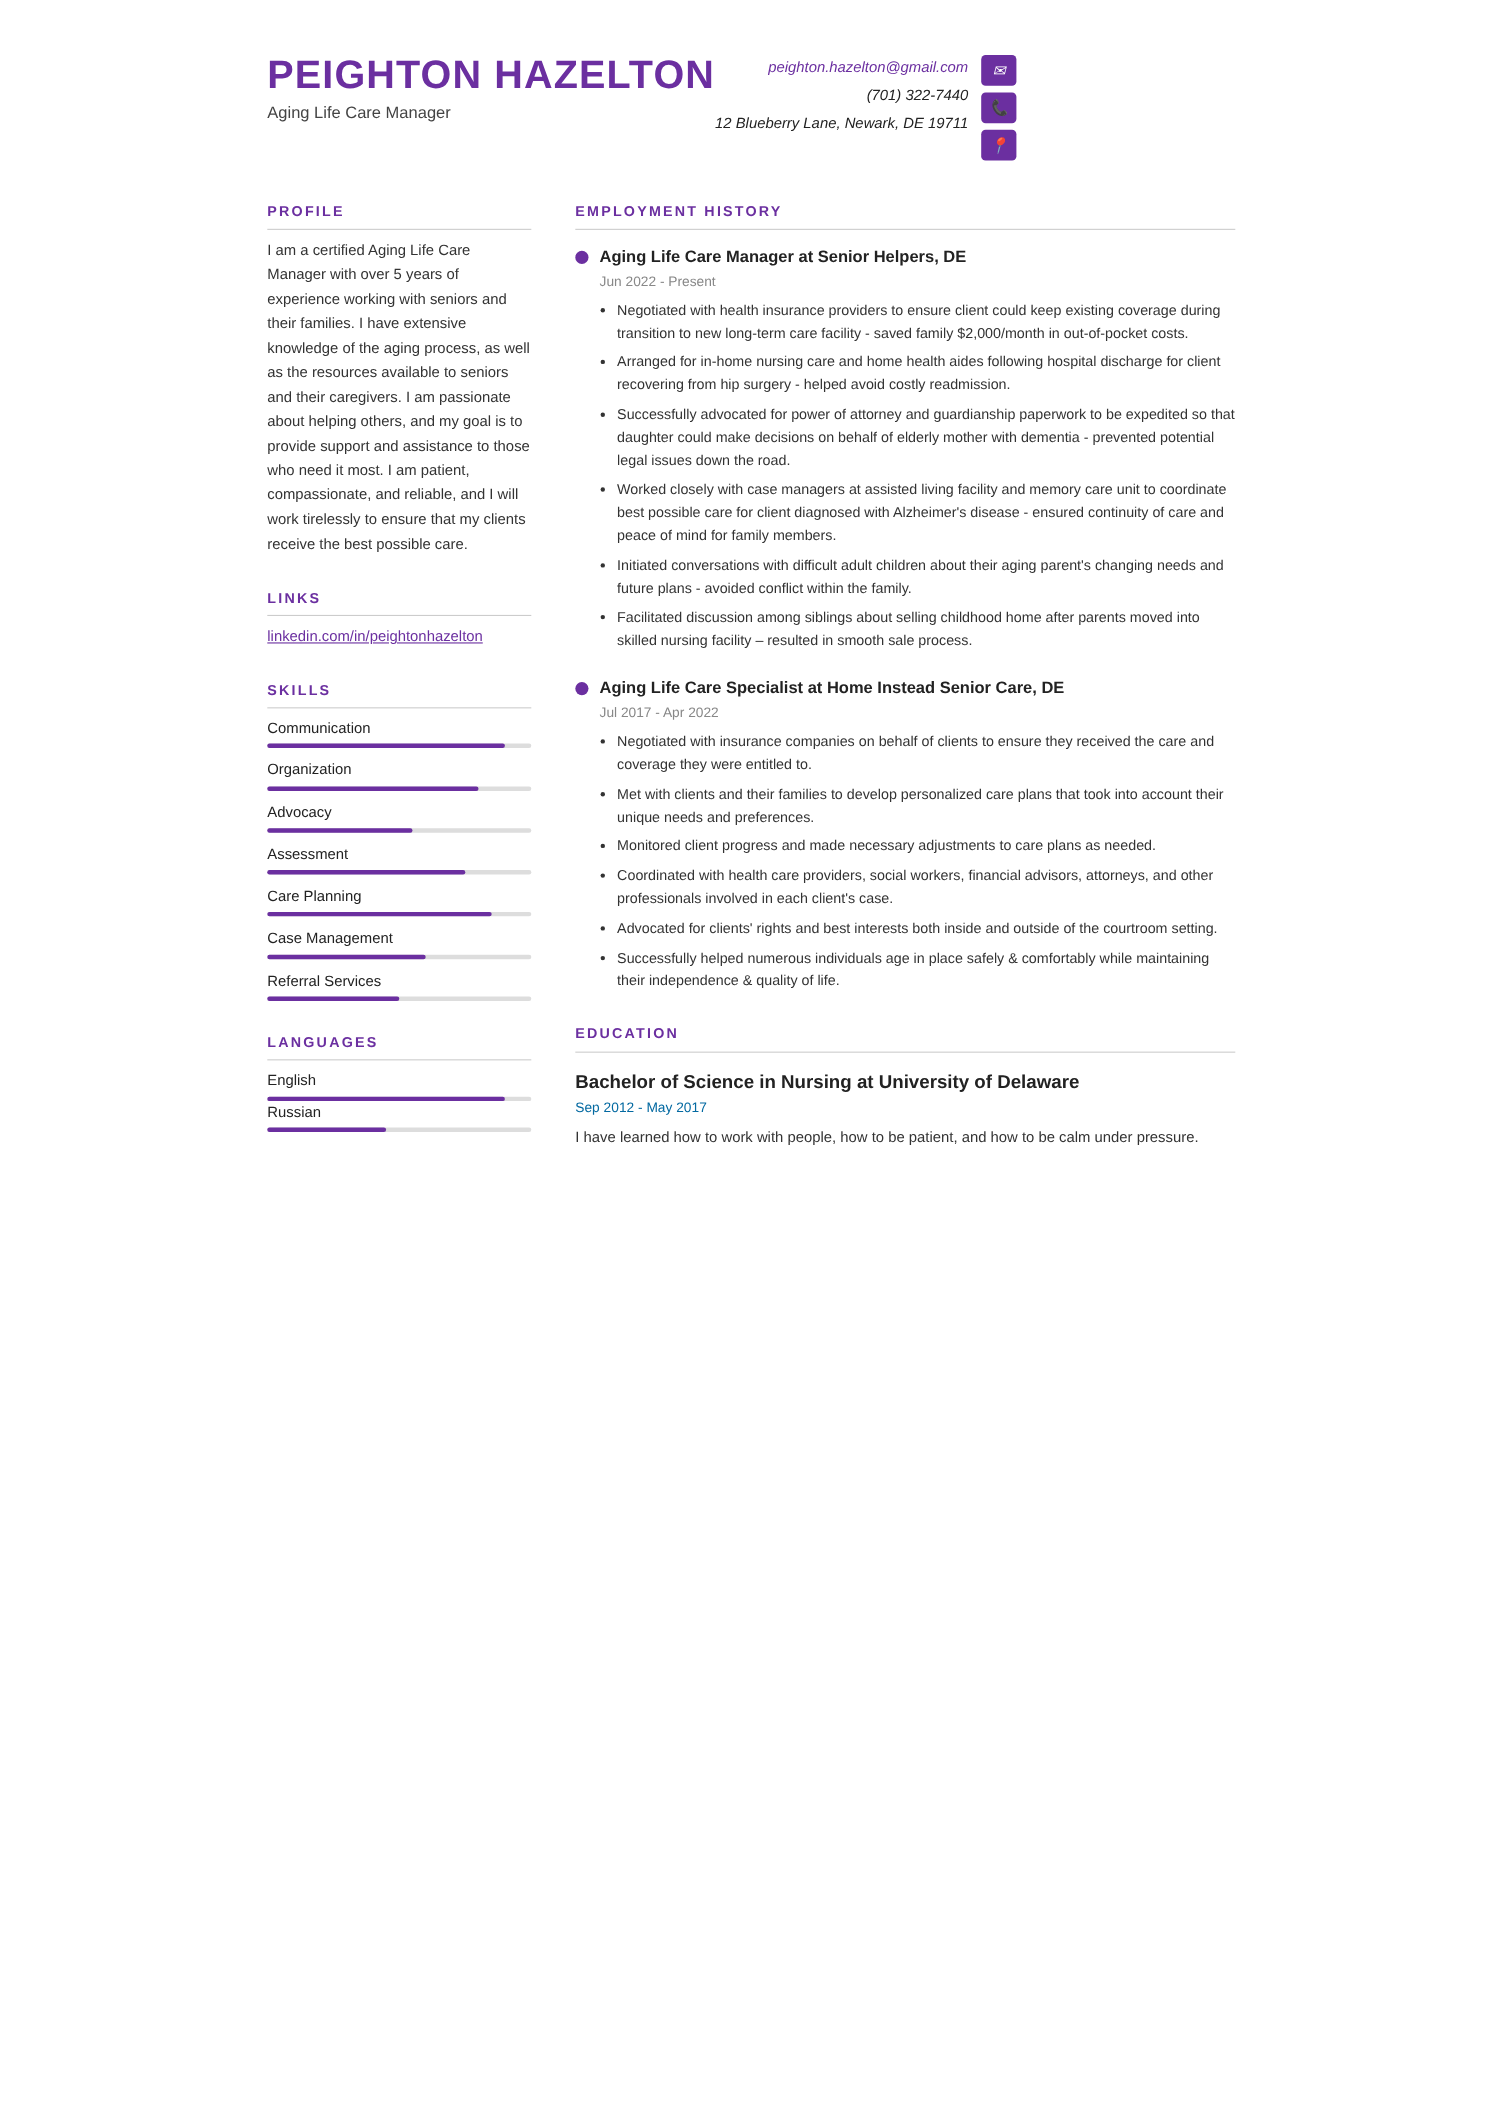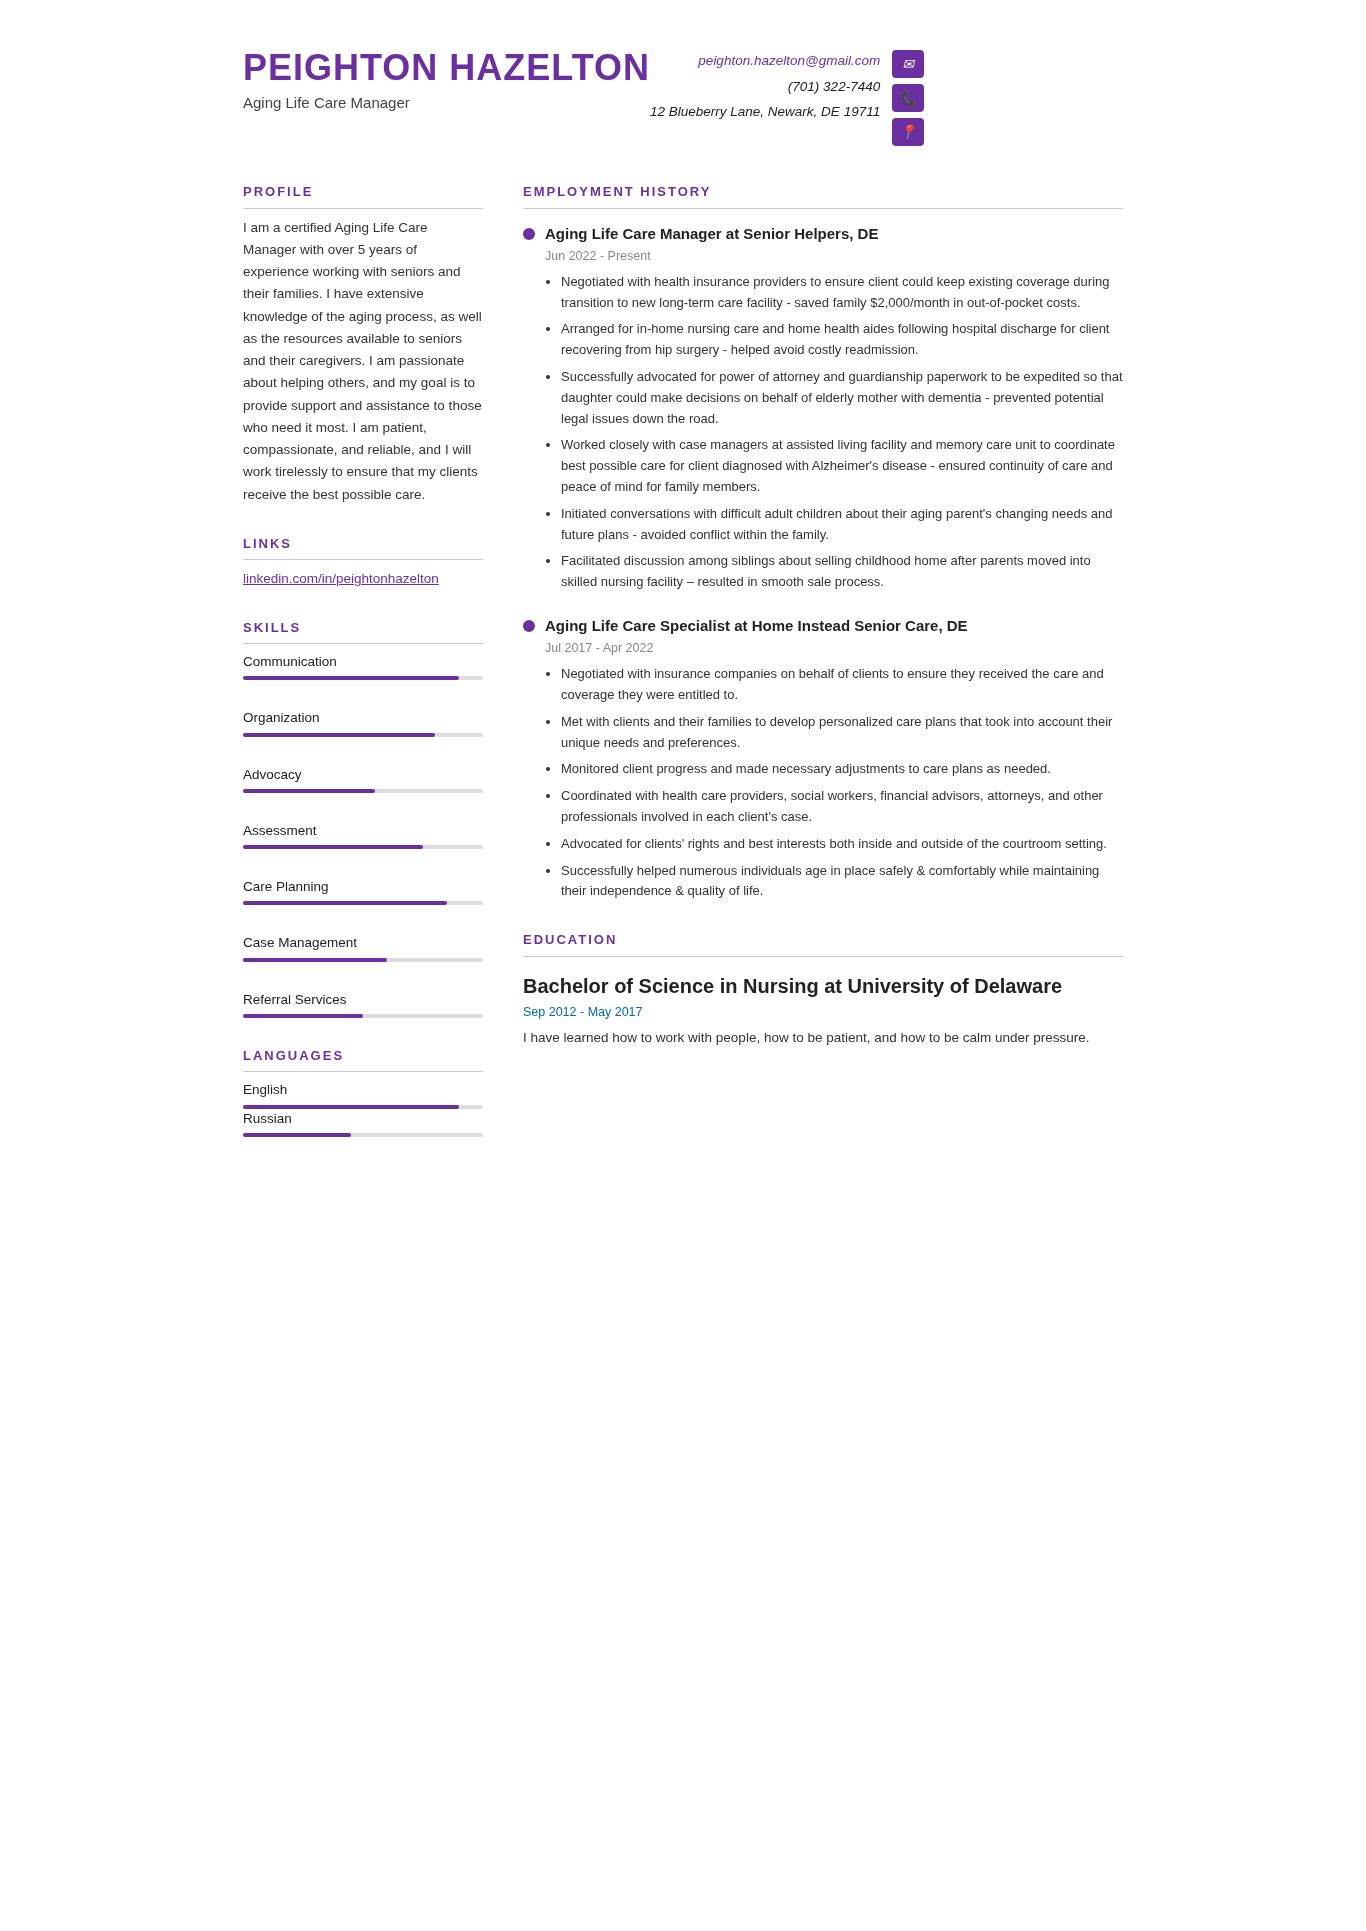--- a/index.html
+++ b/index.html
@@ -105,21 +105,21 @@
       line-height: 1.65;
     }
     
     .link-item a {
       color: #6B2FA0;
       font-size: 13.5px;
       text-decoration: underline;
     }
     
     .skill-item {
-      margin-bottom: 28px;
+      margin-bottom: 10px;
     }
     .skill-name {
       font-size: 13.5px;
       color: #222;
       margin-bottom: 4px;
     }
     .skill-bar-bg {
       height: 4px;
       background: #ddd;
       border-radius: 2px;
@@ -169,21 +169,21 @@
       padding-left: 16px;
     }
     .job-bullets li {
       font-size: 13px;
       color: #333;
       line-height: 1.6;
       margin-bottom: 6px;
     }
     
     .edu-title {
-      font-size: 20px;
+      font-size: 17px;
       font-weight: 700;
       color: #222;
     }
     .edu-dates {
       font-size: 12.5px;
       color: #0369a1;
       margin-top: 2px;
       margin-bottom: 6px;
     }
     .edu-text {

